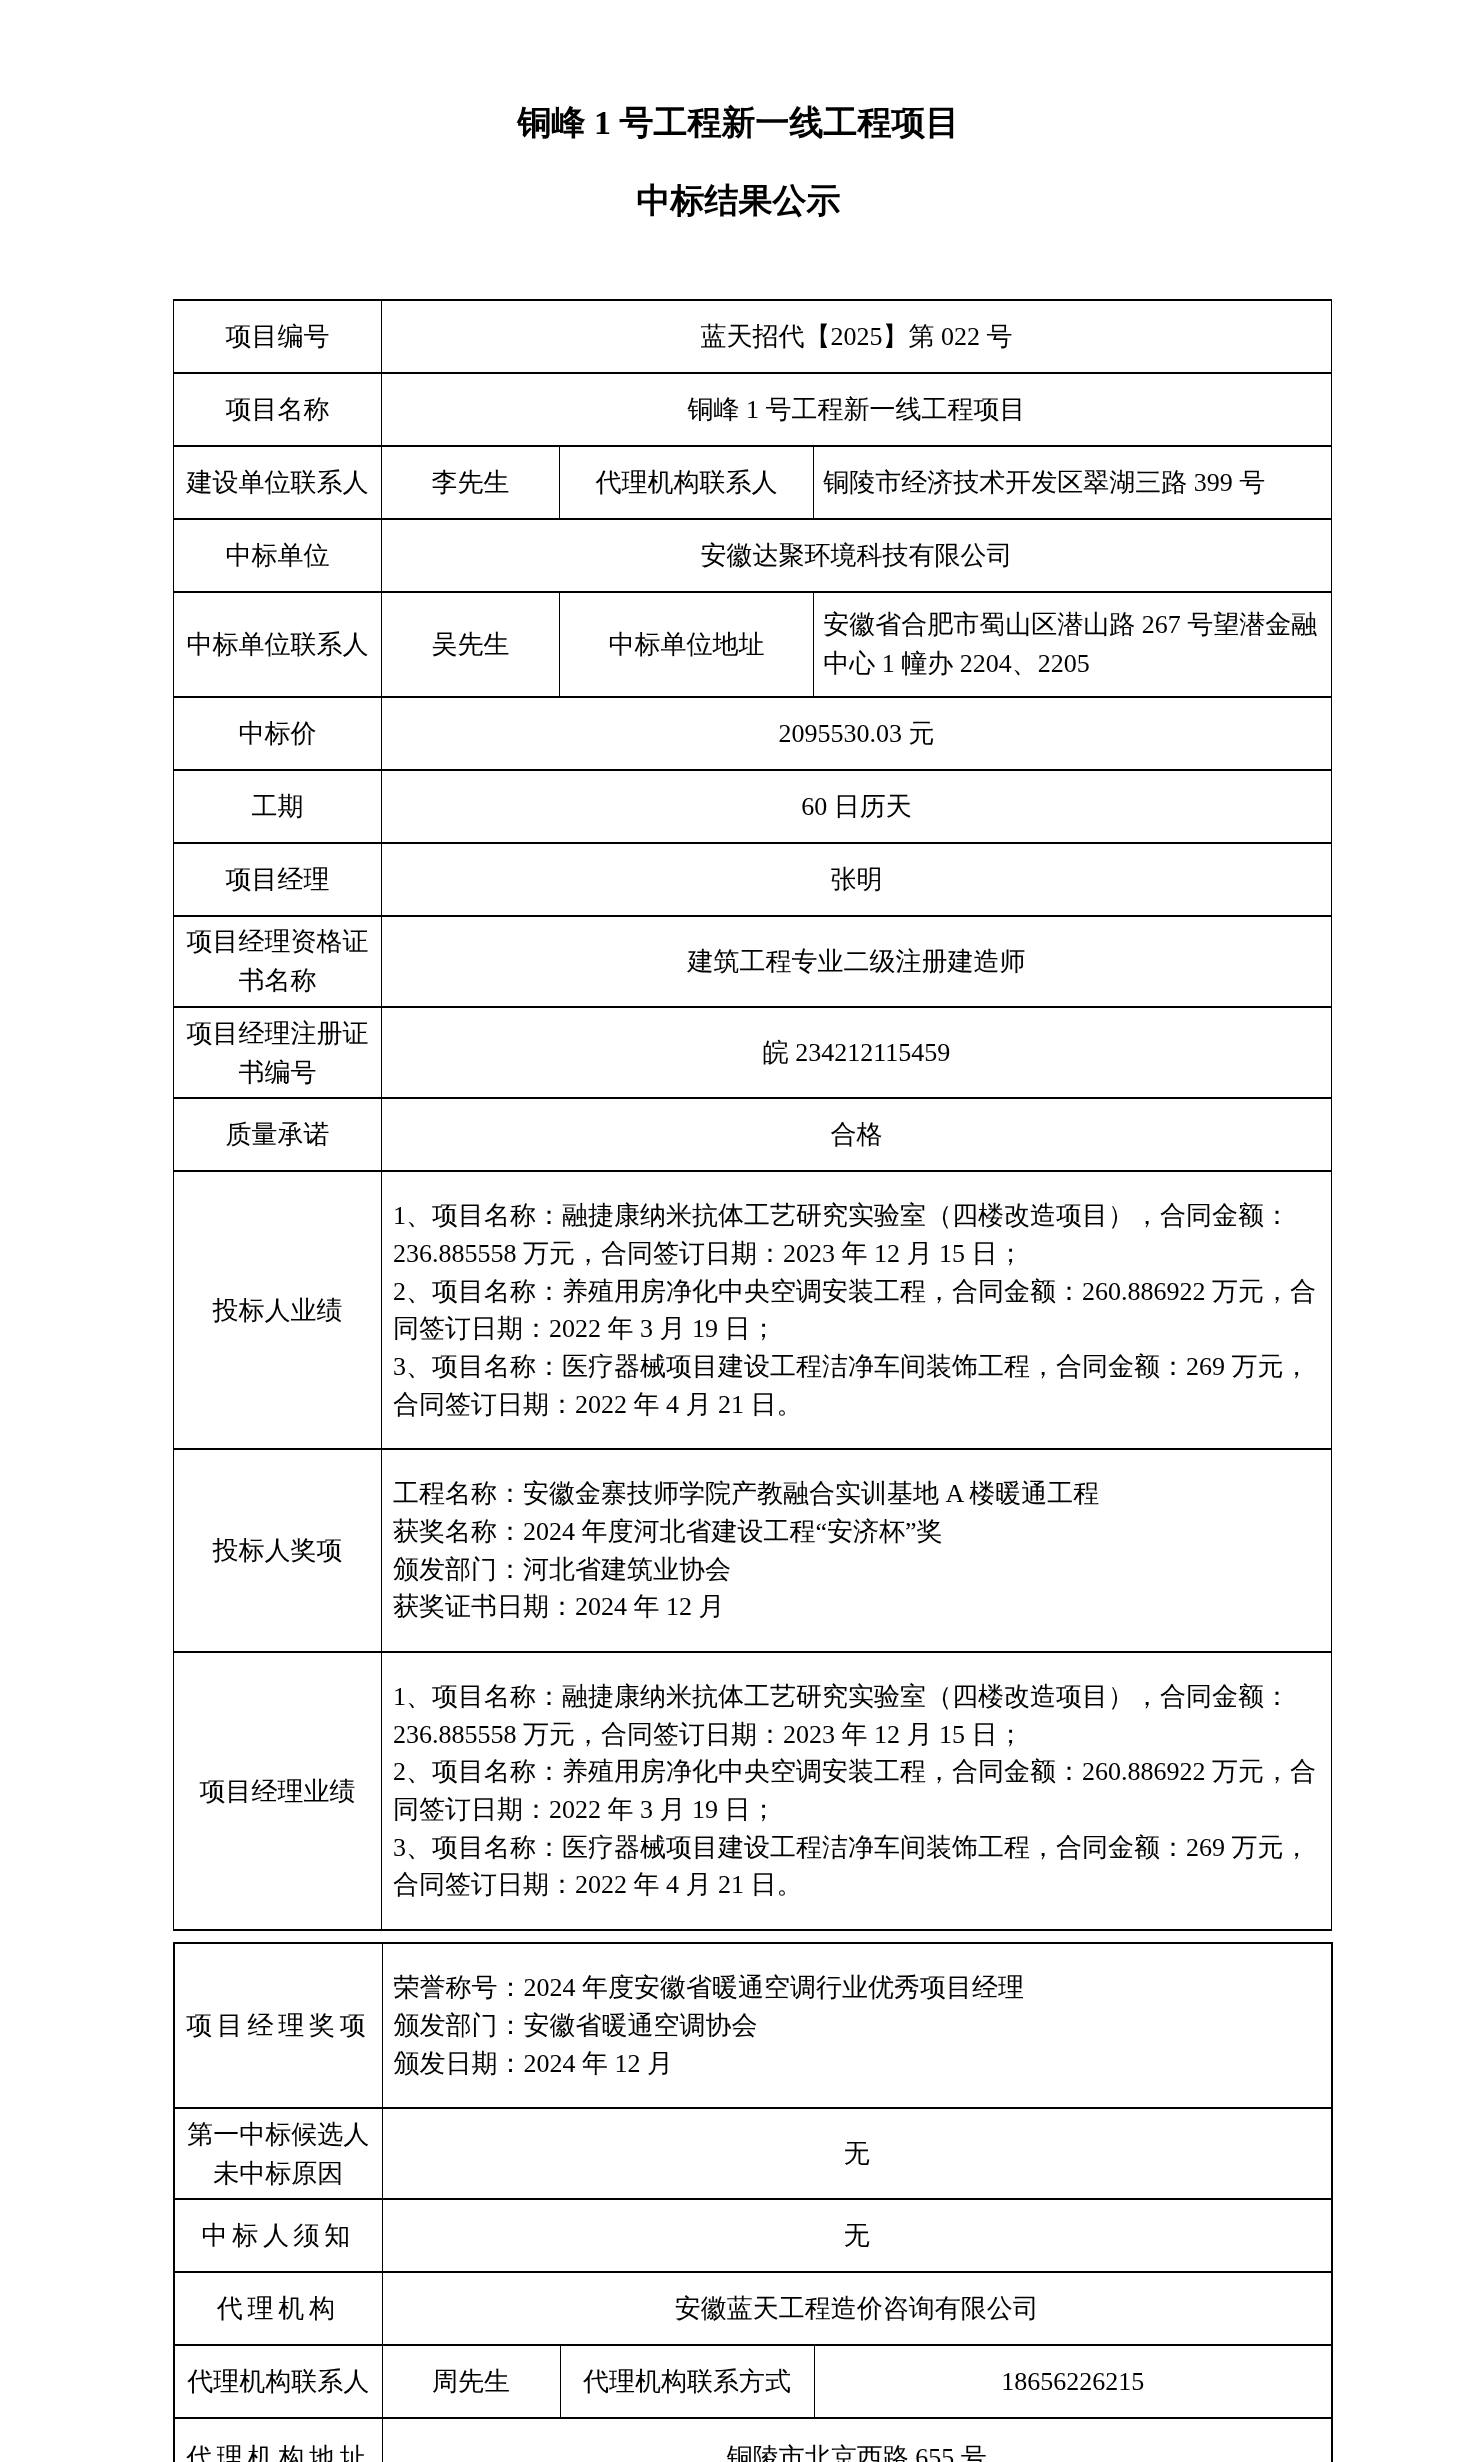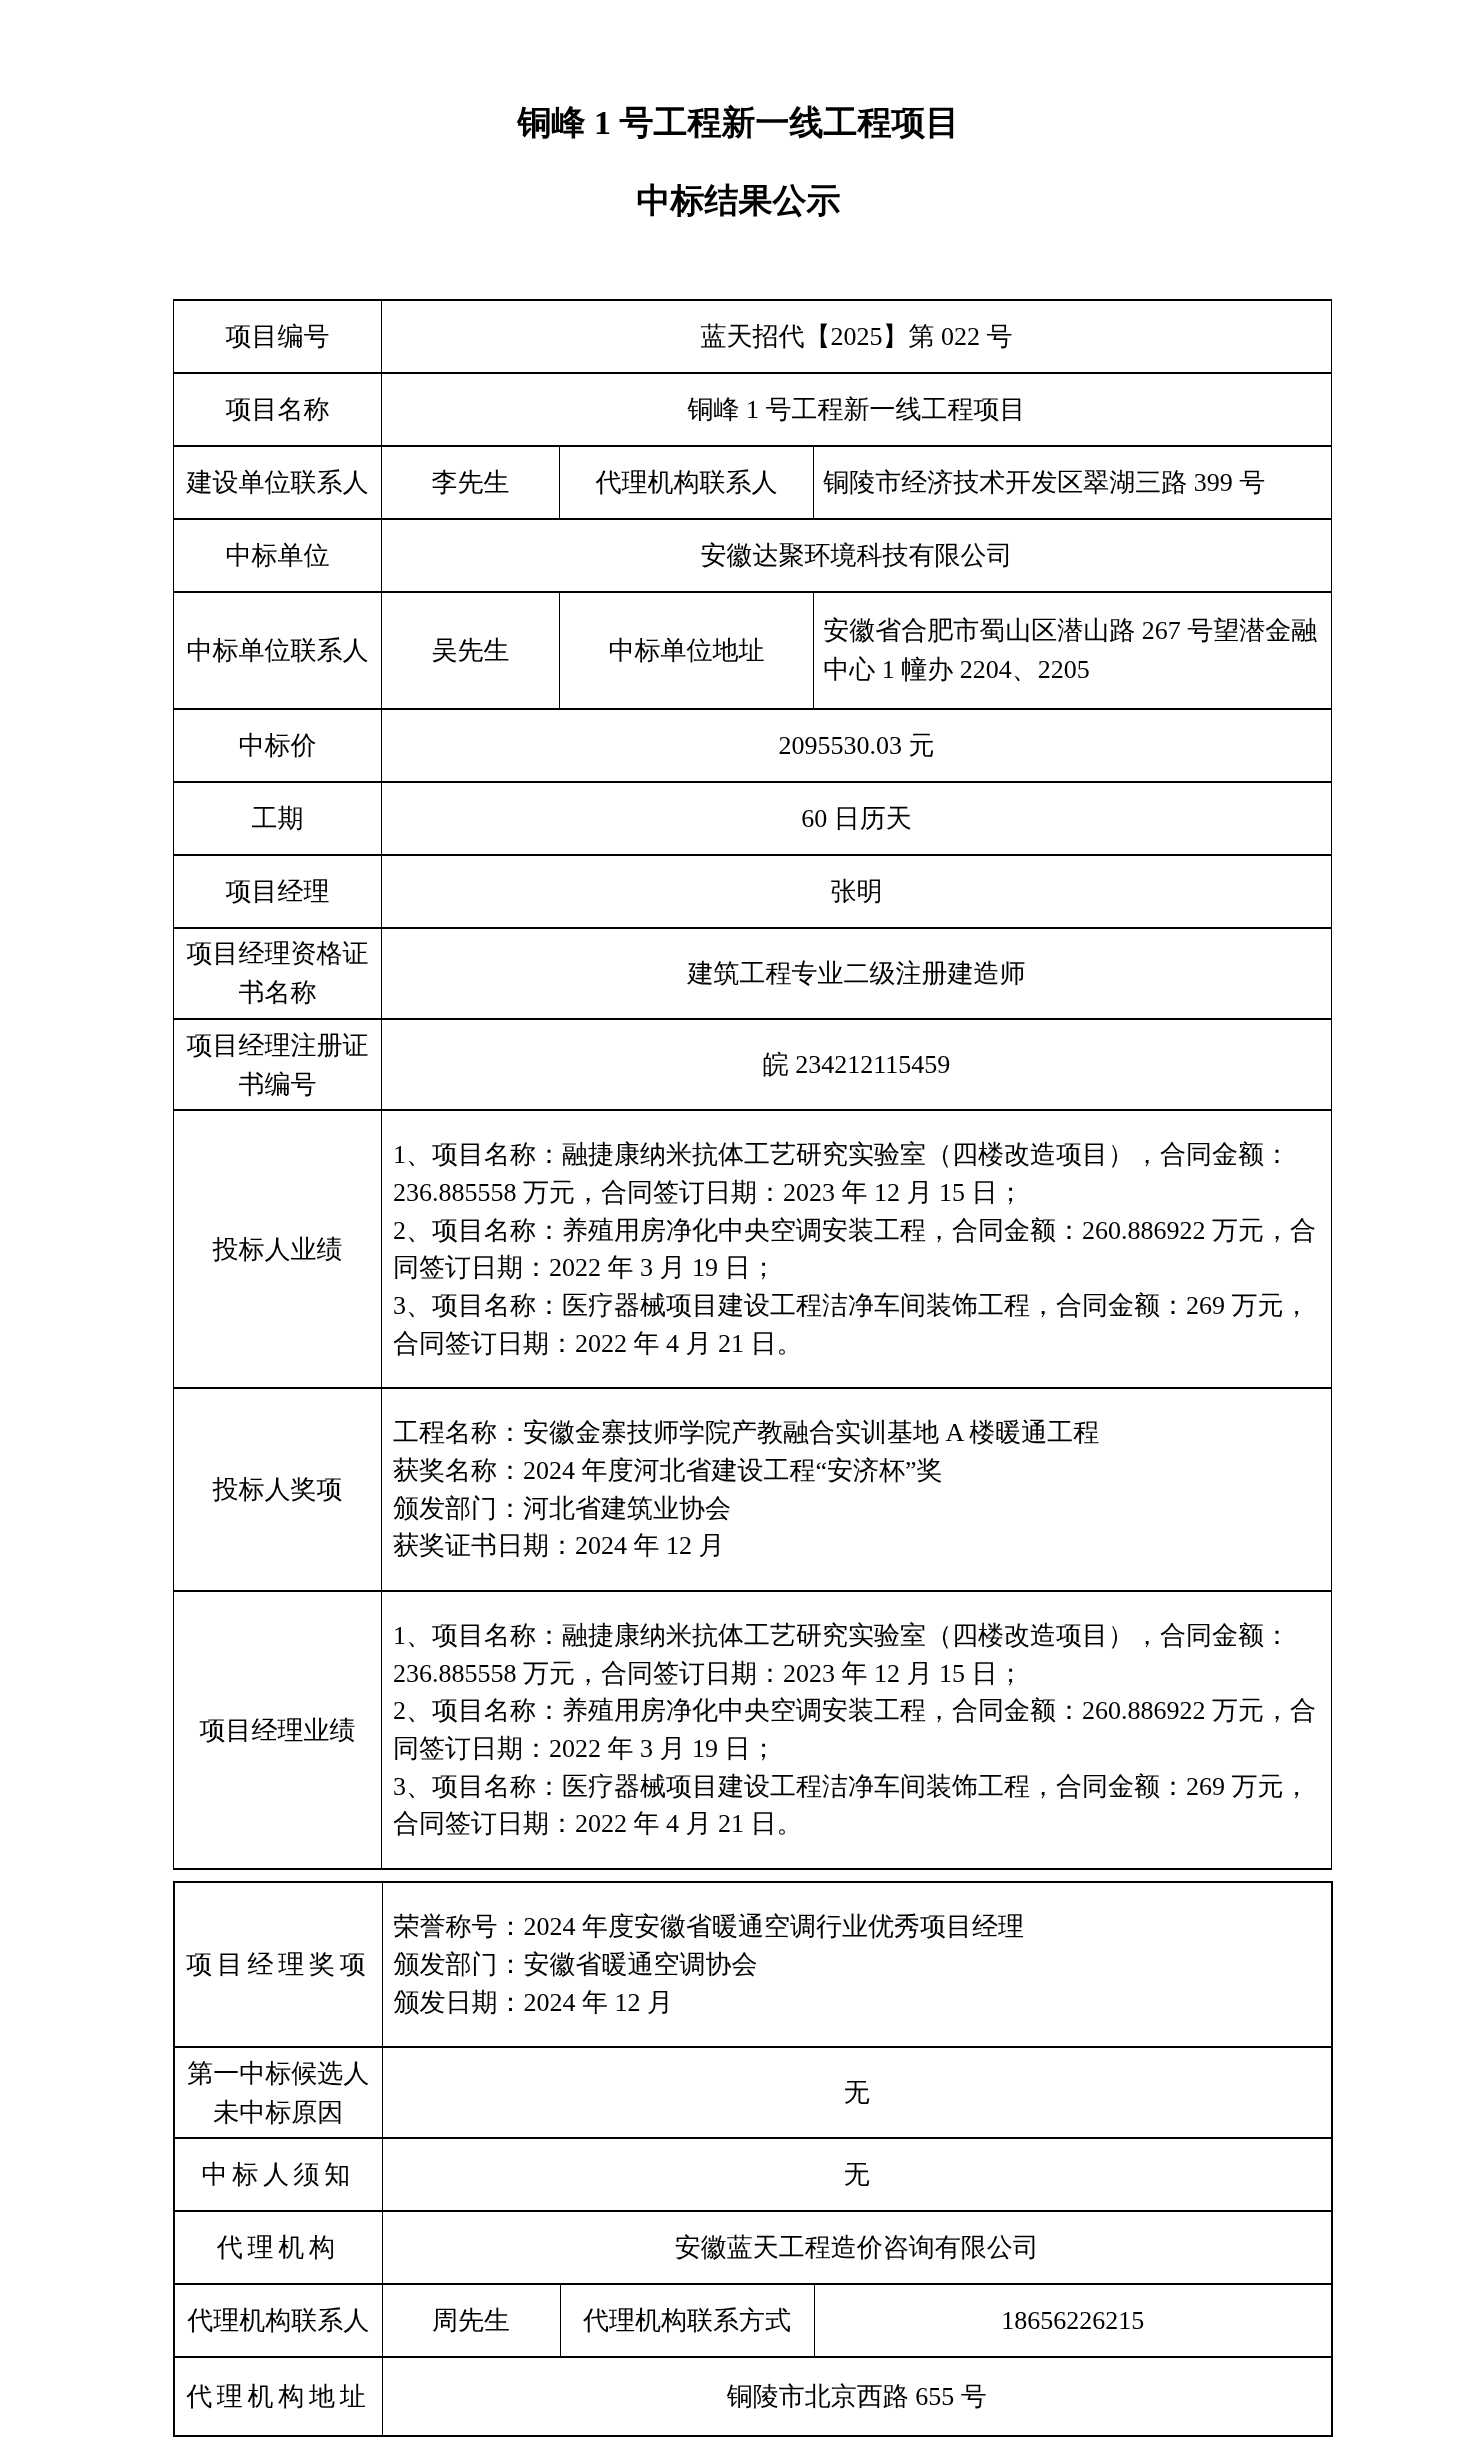--- a/index.html
+++ b/index.html
@@ -47,21 +47,21 @@
   td.multi {
     text-align: left;
     white-space: pre-line;
     line-height: 1.45;
     padding: 25px 11px;
   }
   td.left { text-align: left; }
   .spread { letter-spacing: 4.7px; }
 
   tr.h-std   { height: 73px; }
-  tr.h-tall2 { height: 117px; }
+  tr.h-tall2 { height: 105px; }
   tr.h-cert  { height: 84px; }
   tr.h-perf  { height: 223px; }
   tr.h-award { height: 149px; }
   tr.h-mgraw { height: 119px; }
   tr.h-first { height: 91px; }
   tr.h-addr  { height: 79px; }
 </style>
 </head>
 <body>
 
@@ -113,20 +113,24 @@
     <td colspan="3">张明</td>
   </tr>
   <tr class="h-cert">
     <td>项目经理资格证书名称</td>
     <td colspan="3">建筑工程专业二级注册建造师</td>
   </tr>
   <tr class="h-cert">
     <td>项目经理注册证书编号</td>
     <td colspan="3">皖 234212115459</td>
   </tr>
+  <tr class="h-std">
+    <td>质量承诺</td>
+    <td colspan="3">合格</td>
+  </tr>
   <tr class="h-perf">
     <td>投标人业绩</td>
     <td colspan="3" class="multi">1、项目名称：融捷康纳米抗体工艺研究实验室（四楼改造项目），合同金额：236.885558 万元，合同签订日期：2023 年 12 月 15 日；
 2、项目名称：养殖用房净化中央空调安装工程，合同金额：260.886922 万元，合同签订日期：2022 年 3 月 19 日；
 3、项目名称：医疗器械项目建设工程洁净车间装饰工程，合同金额：269 万元，合同签订日期：2022 年 4 月 21 日。</td>
   </tr>
   <tr class="h-award">
     <td>投标人奖项</td>
     <td colspan="3" class="multi">工程名称：安徽金寨技师学院产教融合实训基地 A 楼暖通工程
 获奖名称：2024 年度河北省建设工程“安济杯”奖

